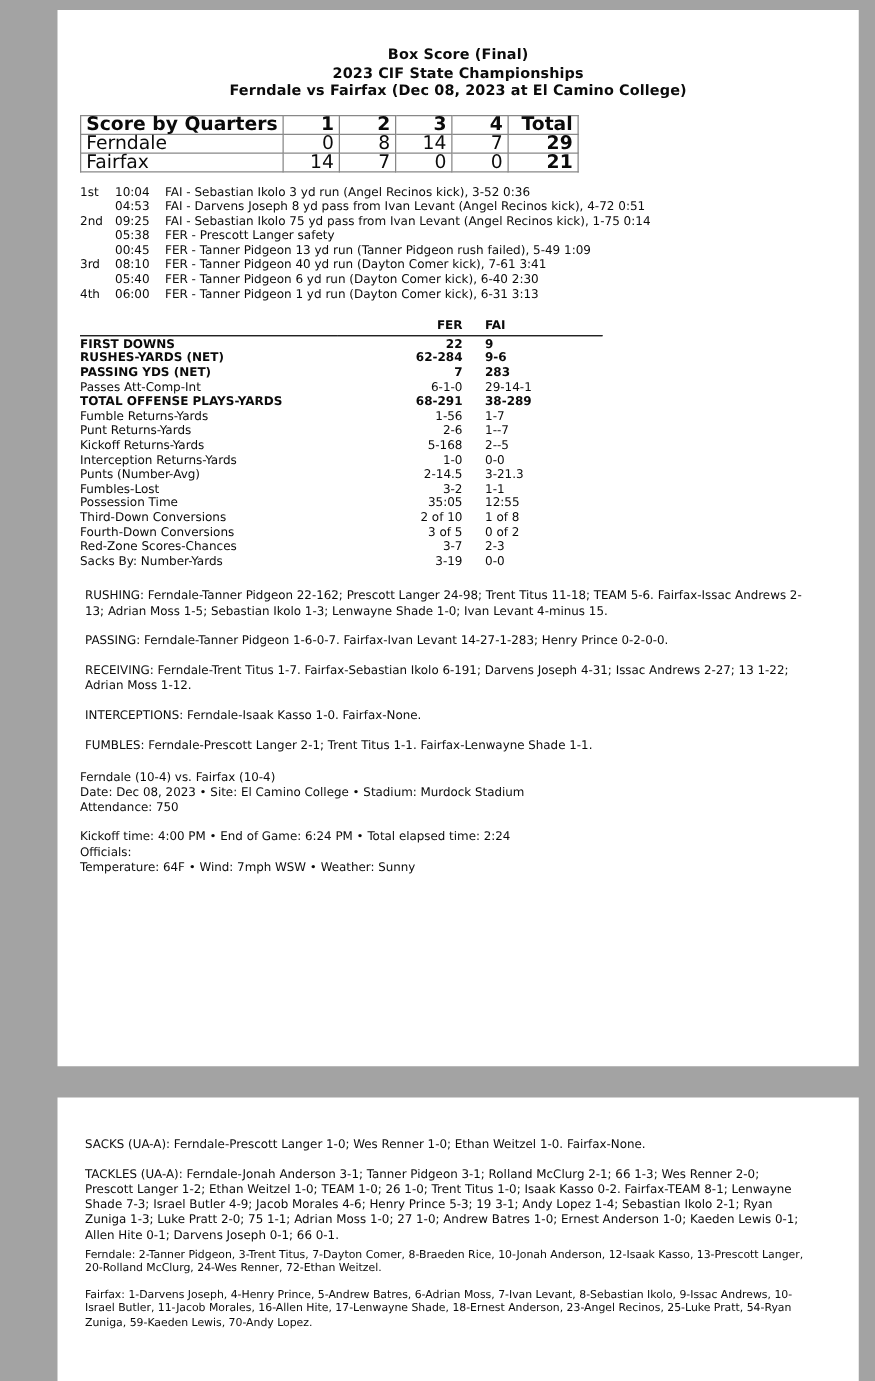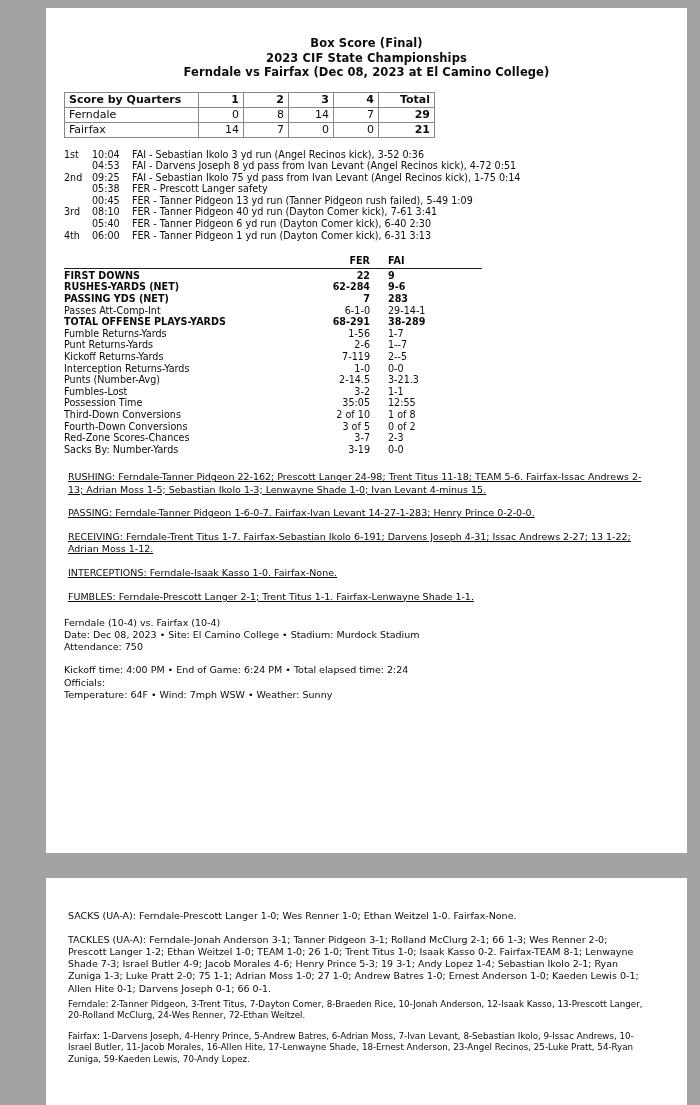--- a/index.html
+++ b/index.html
@@ -44,21 +44,21 @@
     line-height: 14.5px;
     padding-top: 28px;
     letter-spacing: 0.1px;
   }
   .title-line { white-space: nowrap; }
 
   
   .quarters-wrap { padding-left: 10px; padding-top: 12px; }
   table.quarters {
     border-collapse: collapse;
-    font-size: 11px;
+    font-size: 15px;
     table-layout: fixed;
   }
   table.quarters th, table.quarters td {
     border: 1px solid #888;
     padding: 0px 4px 1px 4px;
     height: 13px;
     line-height: 13px;
     white-space: nowrap;
   }
   table.quarters .teamcol { width: 125px; text-align: left; }
@@ -109,21 +109,20 @@
   table.stats tbody tr:first-child td { padding-top: 1px; }
   tr.bold td { font-weight: bold; }
 
   
   .paras {
     padding-left: 14px;
     padding-top: 16px;
     font-size: 9.5px;
     line-height: 12.2px;
     max-width: 578px;
-    text-decoration: underline;
   }
   .para { margin: 0 0 11.5px 0; }
   .para:last-child { margin-bottom: 0; }
 
   .gameinfo {
     padding-left: 10px;
     padding-top: 14px;
     font-size: 9.5px;
     line-height: 12.2px;
   }
@@ -247,21 +246,21 @@
                 <td class="fer">1-56</td>
                 <td class="fai">1-7</td>
               </tr>
               <tr>
                 <td class="lbl">Punt Returns-Yards</td>
                 <td class="fer">2-6</td>
                 <td class="fai">1--7</td>
               </tr>
               <tr>
                 <td class="lbl">Kickoff Returns-Yards</td>
-                <td class="fer">7-119</td>
+                <td class="fer">5-168</td>
                 <td class="fai">2--5</td>
               </tr>
               <tr>
                 <td class="lbl">Interception Returns-Yards</td>
                 <td class="fer">1-0</td>
                 <td class="fai">0-0</td>
               </tr>
               <tr>
                 <td class="lbl">Punts (Number-Avg)</td>
                 <td class="fer">2-14.5</td>

